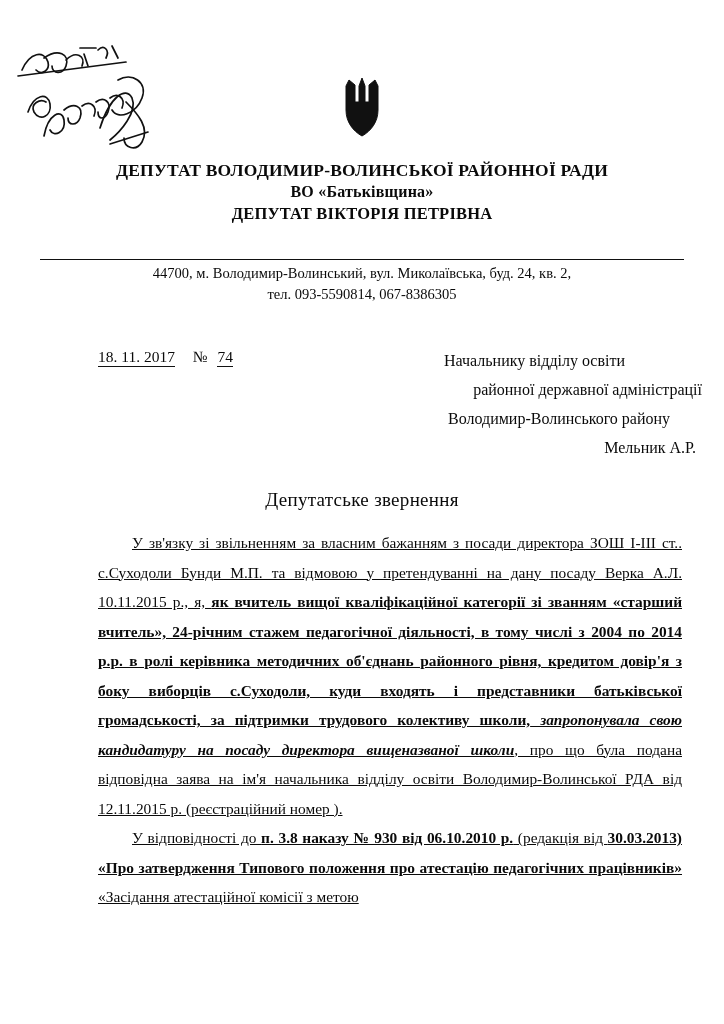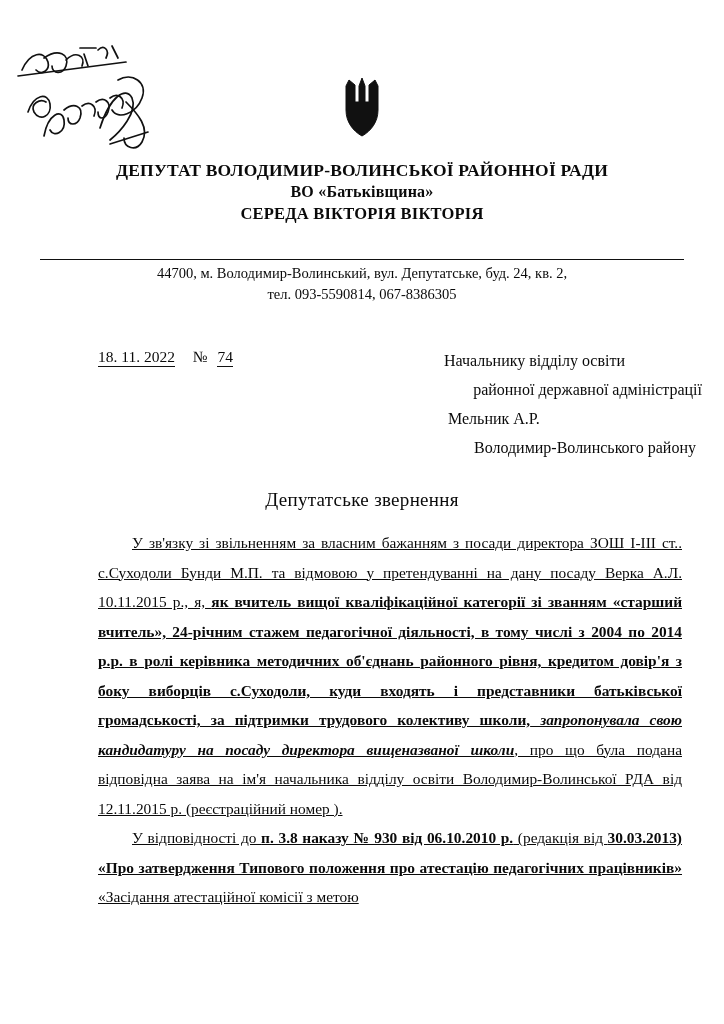--- a/index.html
+++ b/index.html
@@ -177,41 +177,41 @@
   <div class="emblem-wrap">
     <svg width="44" height="62" viewBox="0 0 44 62" xmlns="http://www.w3.org/2000/svg">
       <path d="M22 2 L25 10 L25 26 L29 26 L29 9 L35 4 L38 10 L38 34 C38 46 31 55 22 60 C13 55 6 46 6 34 L6 10 L9 4 L15 9 L15 26 L19 26 L19 10 Z" fill="#111" stroke="#111" stroke-width="1"></path>
       <path d="M22 16 L22 52" stroke="#fff" stroke-width="0"></path>
     </svg>
   </div>
 
   <div class="header">
     <div class="line1">ДЕПУТАТ ВОЛОДИМИР-ВОЛИНСЬКОЇ РАЙОННОЇ РАДИ</div>
     <div class="line3">ВО «Батьківщина»</div>
-    <div class="line4">СЕРЕДА ВІКТОРІЯ ВІКТОРІЯ</div>
+    <div class="line4">ДЕПУТАТ ВІКТОРІЯ ПЕТРІВНА</div>
   </div>
 
   <div class="rule"></div>
 
   <div class="address">
-    <div>44700, м. Володимир-Волинський, вул. Депутатське, буд. 24, кв. 2,</div>
+    <div>44700, м. Володимир-Волинський, вул. Миколаївська, буд. 24, кв. 2,</div>
     <div>тел. 093-5590814,  067-8386305</div>
   </div>
 
   <div class="refrow">
-    <span class="date">18. 11. 2022</span>
+    <span class="date">18. 11. 2017</span>
     <span class="nolabel">№</span>
     <span class="num">74</span>
   </div>
 
   <div class="addressee">
     <div>Начальнику відділу освіти</div>
     <div>районної державної адміністрації</div>
+    <div>Володимир-Волинського району</div>
     <div>Мельник А.Р.</div>
-    <div>Володимир-Волинського району</div>
   </div>
 
   <div class="doc-title">Депутатське звернення</div>
 
   <div class="body-text">
     <p><span>У зв'язку зі звільненням за власним бажанням з посади директора ЗОШ I-III ст.. с.Суходоли Бунди М.П. та відмовою у претендуванні на дану посаду Верка А.Л. 10.11.2015 р., я, </span><span class="b">як вчитель вищої кваліфікаційної категорії зі званням «старший вчитель», 24-річним стажем педагогічної діяльності, в тому числі з 2004 по 2014 р.р. в ролі керівника методичних об'єднань районного рівня, кредитом довір'я з боку виборців с.Суходоли, куди входять і представники батьківської громадськості, за підтримки трудового колективу школи,</span><span class="bi"> запропонувала свою кандидатуру на посаду директора вищеназваної школи</span><span>, про що була подана відповідна заява на ім'я начальника відділу освіти Володимир-Волинської РДА від 12.11.2015 р. (реєстраційний номер                    ).</span></p>
     <p><span>У відповідності до </span><span class="b">п. 3.8 наказу № 930 від 06.10.2010 р.</span><span> (редакція від </span><span class="b">30.03.2013) «Про затвердження Типового положення про атестацію педагогічних працівників»</span><span> «Засідання атестаційної комісії з метою</span></p>
   </div>
 
 </div>

